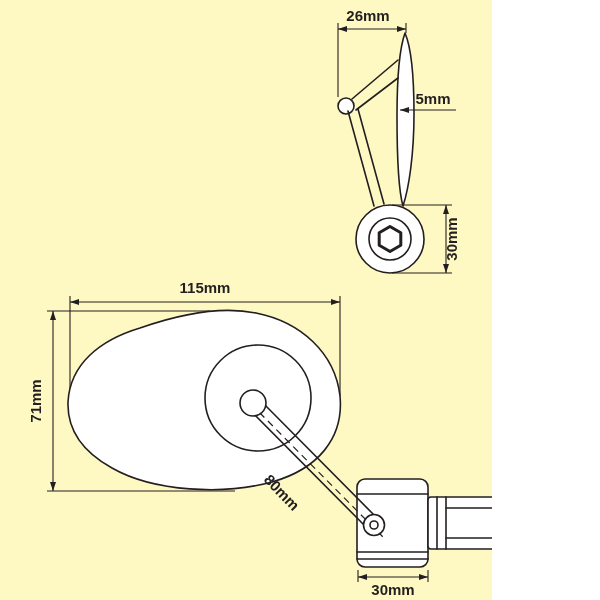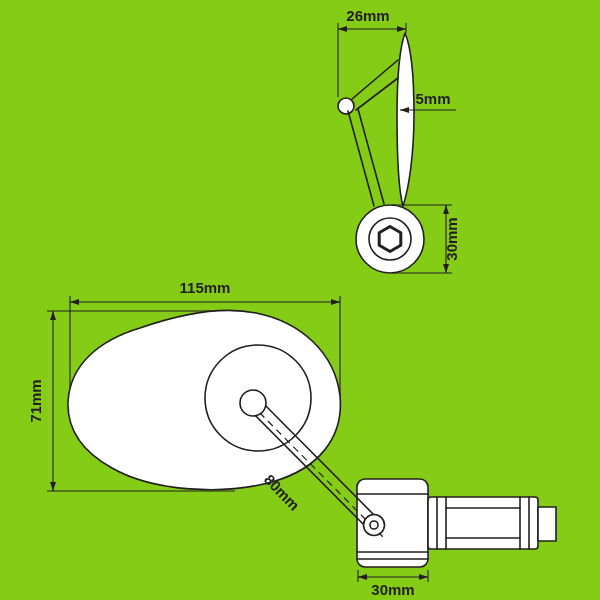--- a/index.html
+++ b/index.html
@@ -3,23 +3,23 @@
 <meta charset="utf-8">
 <style>
   html, body {
     margin: 0;
     padding: 0;
     background: #ffffff;
     font-family: "Liberation Sans", sans-serif;
   }
   .stage {
     position: relative;
-    width: 600px;
+    width: 492px;
     height: 600px;
-    background: #84cc16;
+    background: #fef9c3;
     overflow: hidden;
   }
   svg { display: block; }
   .outline {
     fill: #ffffff;
     stroke: #231f20;
     stroke-width: 1.6;
     stroke-linejoin: round;
     stroke-linecap: round;
   }

